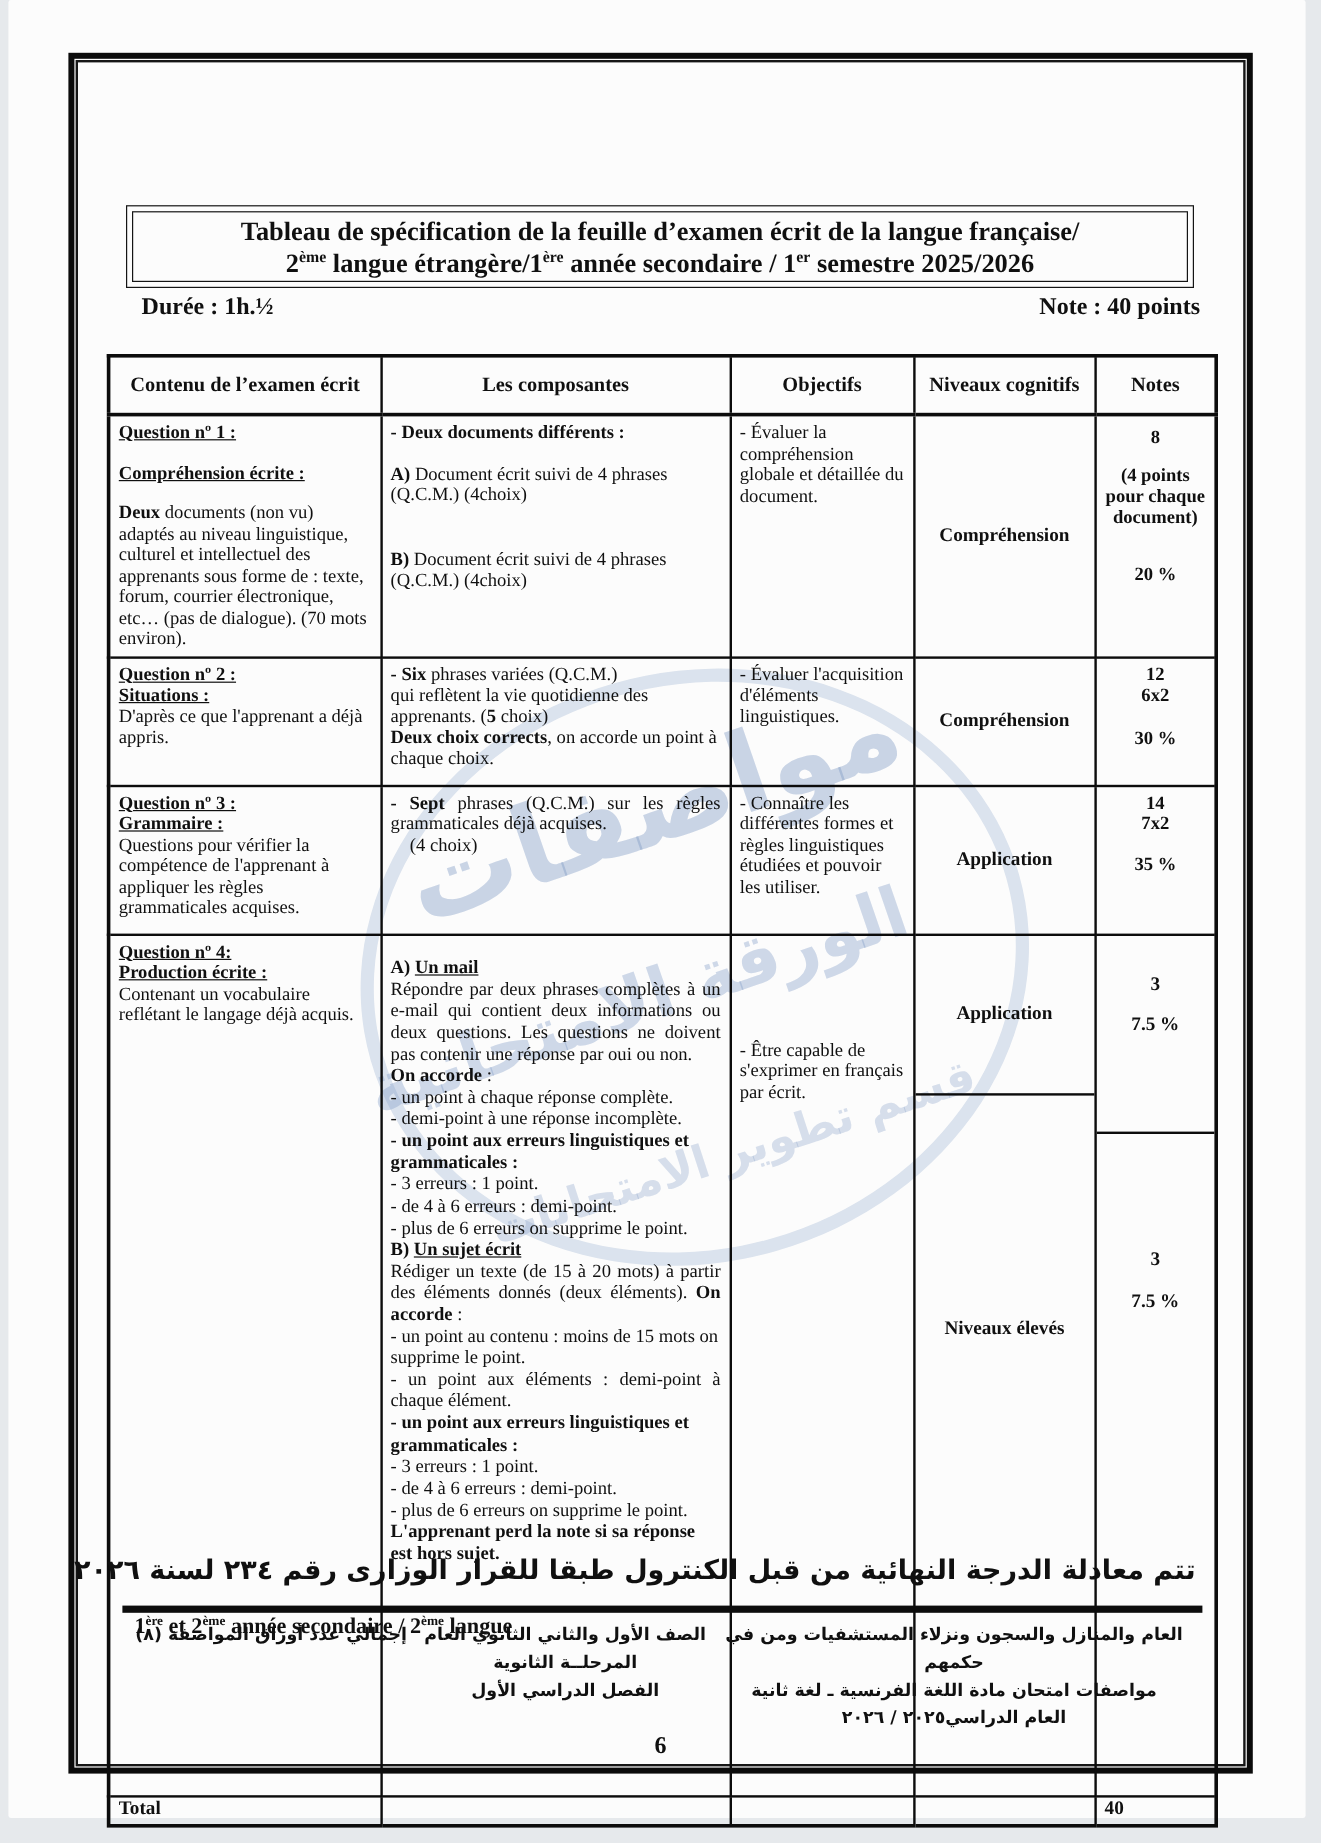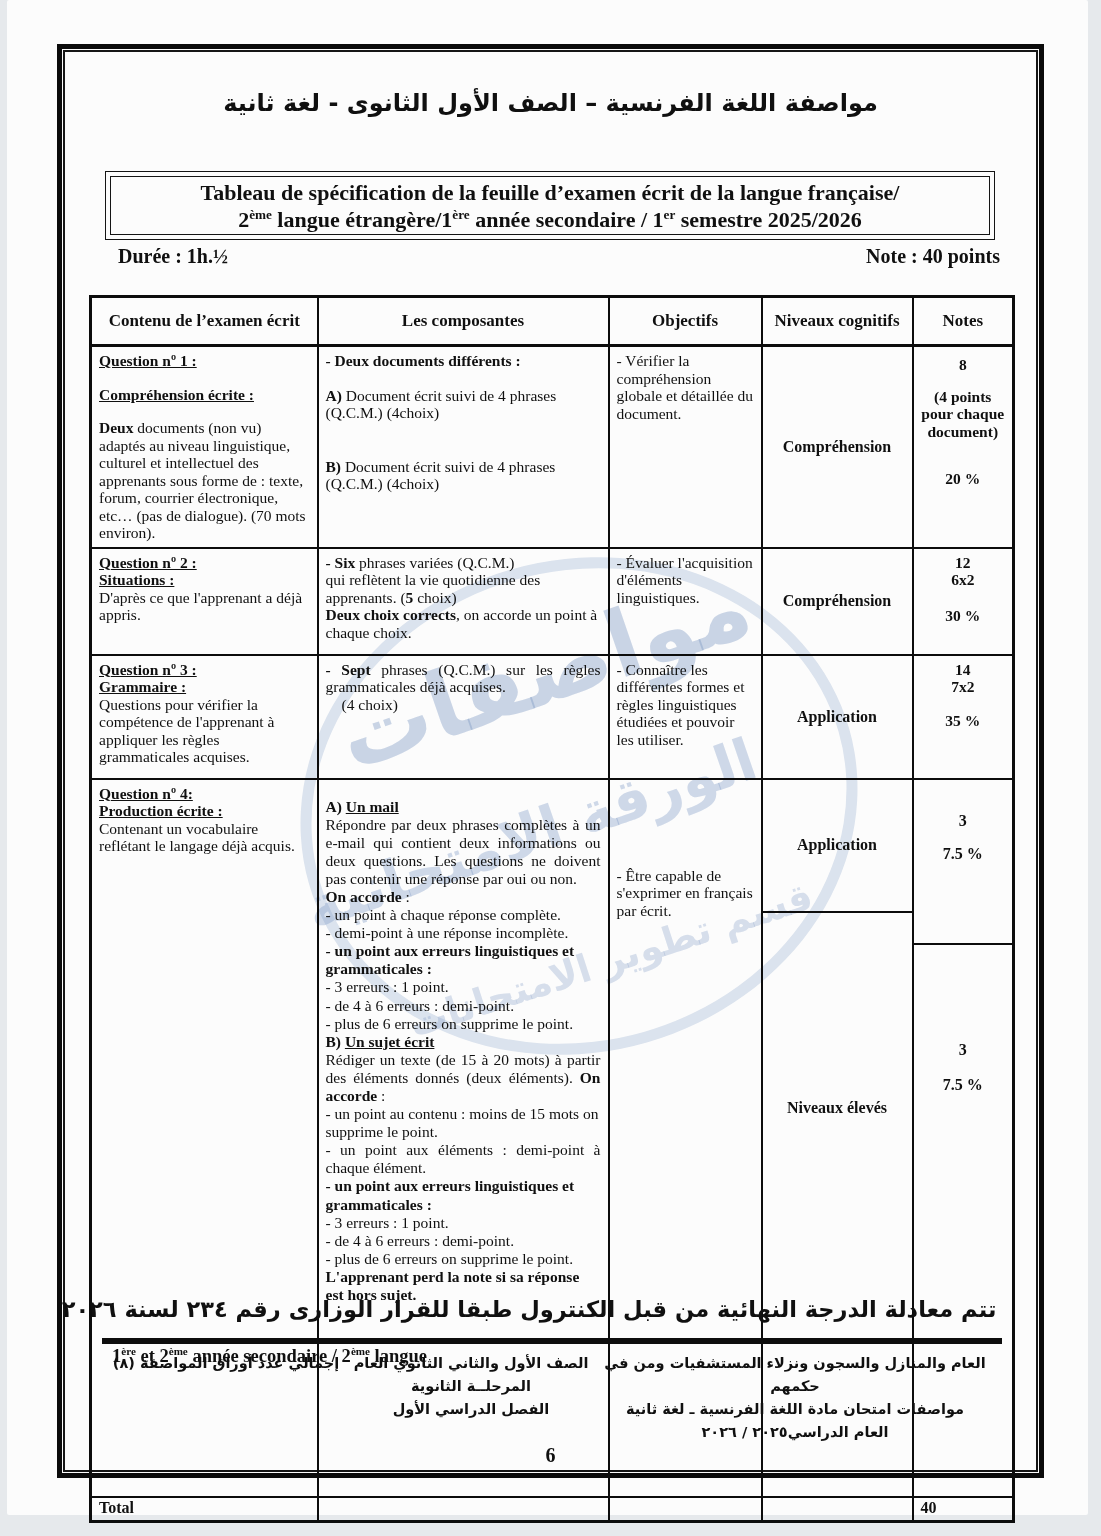--- a/index.html
+++ b/index.html
@@ -62,21 +62,20 @@
 
   <div class="wm-ring abs" style="left:298px;top:560px;width:540px;height:470px;transform:rotate(-16deg);"></div>
   <div class="wm" style="left:330px;top:618px;font-size:92px;transform:rotate(-19deg);">مواصفات</div>
   <div class="wm" style="left:295px;top:800px;font-size:58px;transform:rotate(-19deg);color:rgba(125,153,196,0.36);">الورقة الامتحانية</div>
   <div class="wm" style="left:400px;top:938px;font-size:38px;transform:rotate(-18deg);color:rgba(125,153,196,0.30);">قسم تطوير الامتحانات</div>
 
   <div class="frame">
     <div class="frame-inner"></div>
   </div>
 
-  <div class="abs ar ar-title" style="top:86px;">مواصفة اللغة الفرنسية – الصف الأول الثانوى - لغة ثانية</div>
 
   <div class="abs titlebox">
     <div>Tableau de spécification de la feuille d’examen écrit de la langue française/</div>
     <div>
         <div class="c"><span class="b">2</span><sup class="b">ème</sup><span class="b"> langue étrangère/1</span><sup class="b">ère</sup><span class="b"> année secondaire / 1</span><sup class="b">er</sup><span class="b"> semestre 2025/2026</span></div>
       </div>
   </div>
 
   <div class="abs meta" style="left:118px;">Durée : 1h.½</div>
   <div class="abs meta" style="left:814px;width:186px;text-align:right;">Note : 40 points</div>
@@ -104,21 +103,21 @@
             <div><span class="b u">Question nº 1 :</span></div>
             <div style="margin-top: 16px;"><span class="b u">Compréhension écrite :</span></div>
             <div style="margin-top: 16px;"><span class="b">Deux</span><span> documents (non vu) adaptés au niveau linguistique, culturel et intellectuel des apprenants sous forme de : texte, forum, courrier électronique, etc… (pas de dialogue).  (70 mots environ).</span></div>
           </td>
         <td class="comp">
             <div><span class="b">- Deux documents différents :</span></div>
             <div style="margin-top: 17px;"><span class="b">A)</span><span> Document écrit suivi de 4 phrases (Q.C.M.)  (4choix)</span></div>
             <div style="margin-top: 36px;"><span class="b">B)</span><span> Document écrit suivi de 4 phrases (Q.C.M.) (4choix)</span></div>
           </td>
         <td class="obj">
-            <div><span>- Vérifier la compréhension globale et détaillée du document.</span></div>
+            <div><span>- Évaluer la compréhension globale et détaillée du document.</span></div>
           </td>
         <td class="niv">
             <div class="flexc">Compréhension</div>
           </td>
         <td class="notes">
             <div class="c" style="margin-top: 4px;"><span class="b">8</span></div>
             <div class="c" style="margin-top: 14px;"><span class="b">(4 points pour chaque document)</span></div>
             <div class="c" style="margin-top: 30px;"><span class="b">20 %</span></div>
           </td>
       </tr>

